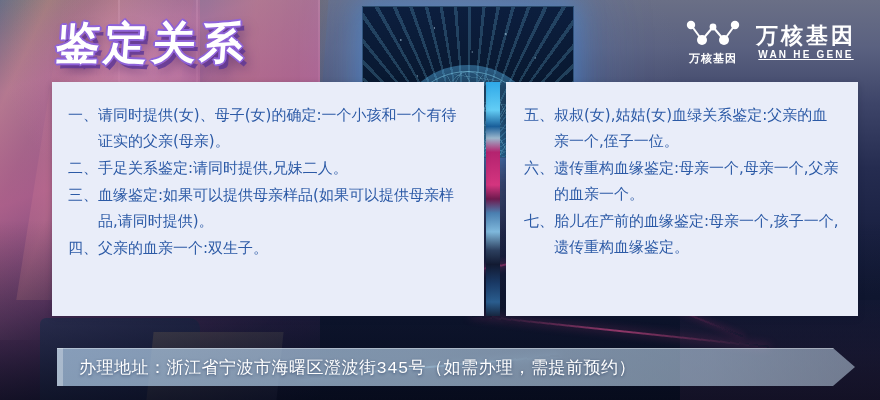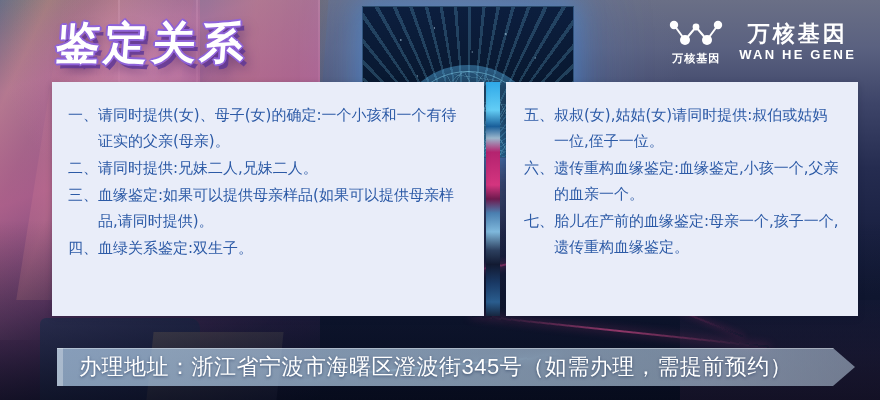--- a/index.html
+++ b/index.html
@@ -244,22 +244,23 @@
     color: #ffffff; font-size: 11px; font-weight: 700; letter-spacing: 1px;
     font-family: "DejaVu Sans", "Liberation Sans", sans-serif;
   }
   .logo-words { display: flex; flex-direction: column; align-items: center; gap: 2px; }
   .logo-cn {
     color: #ffffff; font-size: 22px; font-weight: 700; letter-spacing: 3px;
     font-family: "DejaVu Sans", "Liberation Sans", sans-serif;
     line-height: 1.05;
   }
   .logo-en {
-    color: #ffffff; font-size: 13px; font-weight: 700; letter-spacing: 2.2px;
+    color: #ffffff; font-size: 10px; font-weight: 700; letter-spacing: 2.2px;
     font-family: "Liberation Sans", sans-serif;
+    text-decoration: underline;
   }
 
   
   .panel {
     position: absolute;
     top: 82px; height: 234px;
     background: #e9edf9;
     box-shadow: 0 2px 6px rgba(10,20,50,0.25);
     padding: 20px 14px 0 16px;
     box-sizing: border-box;
@@ -288,23 +289,23 @@
         rgba(186,213,238,0.66) 45%,
         rgba(196,220,242,0.58) 82%,
         rgba(205,226,245,0.50) 100%);
     clip-path: polygon(0 0, calc(100% - 22px) 0, 100% 50%, calc(100% - 22px) 100%, 0 100%);
     display: flex; align-items: center;
     box-shadow: inset 0 1px 0 rgba(255,255,255,0.35);
   }
   .footer-inner {
     margin-left: 22px;
     color: #ffffff;
-    font-size: 22px;
+    font-size: 17px;
     letter-spacing: 0.5px;
-    font-family: Liberation Sans, sans-serif;
+    font-family: Liberation Mono, monospace;
     text-shadow: 0 1px 3px rgba(10,30,70,0.55);
     white-space: nowrap;
   }
   .footer-edge {
     position: absolute; left: 57px; top: 348px; width: 6px; height: 38px;
     background: rgba(255,255,255,0.30);
   }
 </style>
 </head>
 <body>
@@ -372,40 +373,40 @@
     </div>
   </div>
 
   <div class="panel panel-left">
     <div class="item">
       <span class="item-num">一、</span>
       <span class="item-text">请同时提供(女)、母子(女)的确定:一个小孩和一个有待证实的父亲(母亲)。</span>
     </div>
     <div class="item">
       <span class="item-num">二、</span>
-      <span class="item-text">请同时提供:兄妹二人,兄妹二人。</span>
+      <span class="item-text">手足关系鉴定:请同时提供,兄妹二人。</span>
     </div>
     <div class="item">
       <span class="item-num">三、</span>
       <span class="item-text">血缘鉴定:如果可以提供母亲样品(如果可以提供母亲样品,请同时提供)。</span>
     </div>
     <div class="item">
       <span class="item-num">四、</span>
-      <span class="item-text">血绿关系鉴定:双生子。</span>
+      <span class="item-text">父亲的血亲一个:双生子。</span>
     </div>
   </div>
 
   <div class="panel panel-right">
     <div class="item">
       <span class="item-num">五、</span>
-      <span class="item-text">叔叔(女),姑姑(女)请同时提供:叔伯或姑妈一位,侄子一位。</span>
+      <span class="item-text">叔叔(女),姑姑(女)血绿关系鉴定:父亲的血亲一个,侄子一位。</span>
     </div>
     <div class="item">
       <span class="item-num">六、</span>
-      <span class="item-text">遗传重构血缘鉴定:血缘鉴定,小孩一个,父亲的血亲一个。</span>
+      <span class="item-text">遗传重构血缘鉴定:母亲一个,母亲一个,父亲的血亲一个。</span>
     </div>
     <div class="item">
       <span class="item-num">七、</span>
       <span class="item-text">胎儿在产前的血缘鉴定:母亲一个,孩子一个,遗传重构血缘鉴定。</span>
     </div>
   </div>
 
   <div class="footer">
     <span class="footer-inner">办理地址：浙江省宁波市海曙区澄波街345号（如需办理，需提前预约）</span>
   </div>

